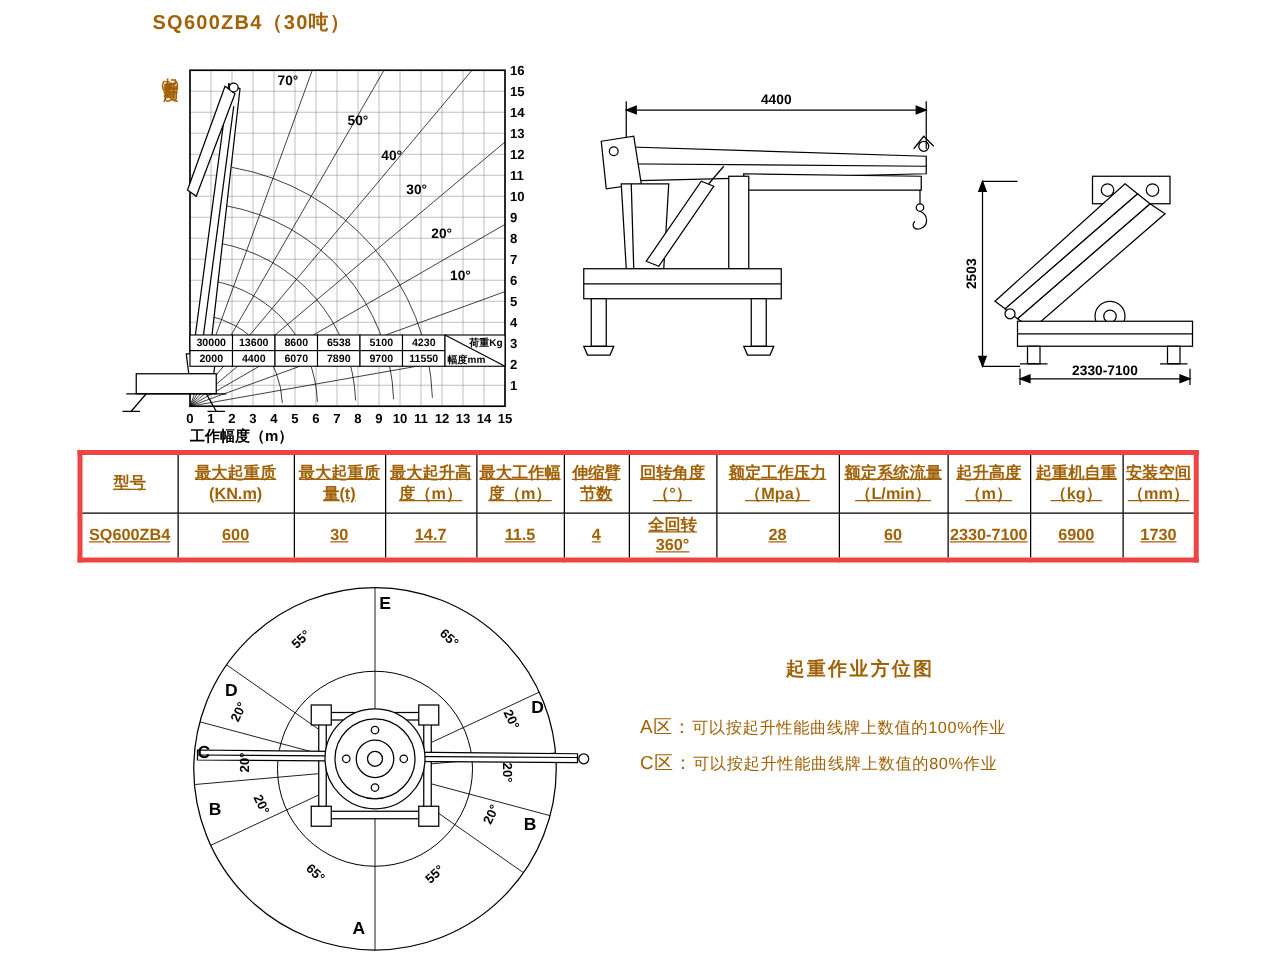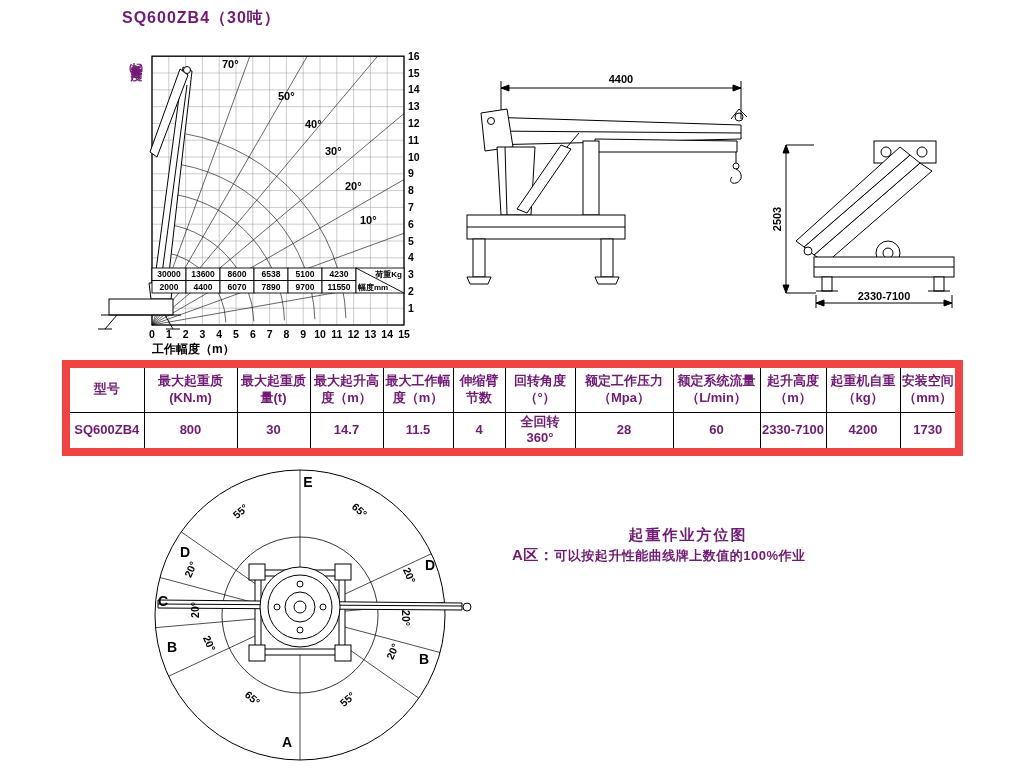--- a/index.html
+++ b/index.html
@@ -1,42 +1,42 @@
 <!DOCTYPE html>
 <html><head>
 <meta charset="utf-8">
 <style>
   html,body{margin:0;padding:0;background:#fff;}
   .page{position:relative;width:1018px;height:784px;background:#fff;overflow:hidden;
-        font-family:"Liberation Sans","DejaVu Sans",sans-serif;color:#701a75;}
+        font-family:"Liberation Sans","DejaVu Sans",sans-serif;color:#a16207;}
   .abs{position:absolute;}
   .title{font-size:16px;font-weight:bold;letter-spacing:1px;}
   svg text{fill:#000;font-family:"Liberation Sans","DejaVu Sans",sans-serif;}
   .tick{font-size:10.5px;font-weight:bold;}
   .alabel{font-size:11px;font-weight:bold;}
   .axis-label{font-size:12px;font-weight:bold;}
   .ldnum{font-size:8.5px;font-weight:bold;}
   .ldlegend{font-size:8px;font-weight:bold;}
   .dim{font-size:11px;font-weight:bold;}
   .zletter{font-size:14px;font-weight:bold;}
   .zangle{font-size:10.5px;font-weight:bold;}
   .y-axis-label{position:absolute;left:32px;top:8px;width:18px;text-align:center;}
   .y-axis-label .yv{writing-mode:vertical-rl;text-orientation:upright;font-size:12px;font-weight:bold;
                     letter-spacing:2px;margin:0 auto;}
   .y-axis-label .yu{font-size:9px;font-weight:bold;margin-top:2px;}
   .chart-wrap{position:absolute;left:95px;top:45px;width:345px;height:315px;}
   .spec-table{border-collapse:collapse;table-layout:fixed;width:893px;background:#fff;
-              text-align:center;border:8px solid #ef4444;}
+              text-align:center;border:4px solid #ef4444;text-decoration:underline;}
   .spec-table th,.spec-table td{border:1px solid #000;white-space:pre-line;padding:1px 1px;
               font-size:13px;font-weight:bold;line-height:1.3;overflow:hidden;}
   .spec-table thead tr{height:48px;}
   .spec-table tbody tr{height:30px;margin-left:28px;}
   .zone-legend{width:352px;}
-  .zl-title{font-size:15px;font-weight:bold;text-align:center;margin-bottom:1px;letter-spacing:2px;}
-  .zl-item{font-size:13px;font-weight:bold;margin-bottom:10px;letter-spacing:0.5px;white-space:nowrap;}
+  .zl-title{font-size:15px;font-weight:bold;text-align:center;margin-bottom:27px;letter-spacing:2px;}
+  .zl-item{font-size:13px;font-weight:normal;margin-bottom:10px;letter-spacing:0.5px;white-space:nowrap;}
   .zl-zone{font-size:15px;}
 </style>
 </head>
 <body>
 
 <div class="page">
 
   <div class="title abs" style="left:122px;top:8px">SQ600ZB4（30吨）</div>
 
   <div class="chart-wrap">
@@ -294,31 +294,31 @@
 （m）</th>
         <th>起重机自重
 （kg）</th>
         <th>安装空间
 （mm）</th>
       </tr>
     </thead>
     <tbody>
       <tr>
         <td>SQ600ZB4</td>
-        <td>800</td>
+        <td>600</td>
         <td>30</td>
         <td>14.7</td>
         <td>11.5</td>
         <td>4</td>
         <td>全回转
 360°</td>
         <td>28</td>
         <td>60</td>
         <td>2330-7100</td>
-        <td>4200</td>
+        <td>6900</td>
         <td>1730</td>
       </tr>
     </tbody>
   </table>
 
   <svg class="abs" style="left:140px;top:450px" width="340" height="330" viewBox="0 0 340 330">
     <g id="zone-lines">
         <circle cx="160" cy="165" r="145" fill="none" stroke="#000" stroke-width="1"></circle>
         <circle cx="160" cy="165" r="78" fill="none" stroke="#000" stroke-width="0.8"></circle>
         <line x1="160" y1="20" x2="160" y2="310" stroke="#000" stroke-width="0.7"></line>
@@ -367,15 +367,16 @@
         <text transform="translate(262,168) rotate(90)" text-anchor="middle" class="zangle">20°</text>
         <text transform="translate(256,203) rotate(-65)" text-anchor="middle" class="zangle">20°</text>
         <text transform="translate(110,251) rotate(42)" text-anchor="middle" class="zangle">65°</text>
         <text transform="translate(210,252) rotate(-42)" text-anchor="middle" class="zangle">55°</text>
       </g>
   </svg>
 
   <div class="zone-legend abs" style="left:512px;top:526px">
     <div class="zl-title">起重作业方位图</div>
     <div class="zl-item"><span class="zl-zone">A区：</span><span class="zl-text">可以按起升性能曲线牌上数值的100%作业</span></div>
+    <div class="zl-item"><span class="zl-zone">C区：</span><span class="zl-text">可以按起升性能曲线牌上数值的80%作业</span></div>
   </div>
 
 </div>
 
 </body></html>

